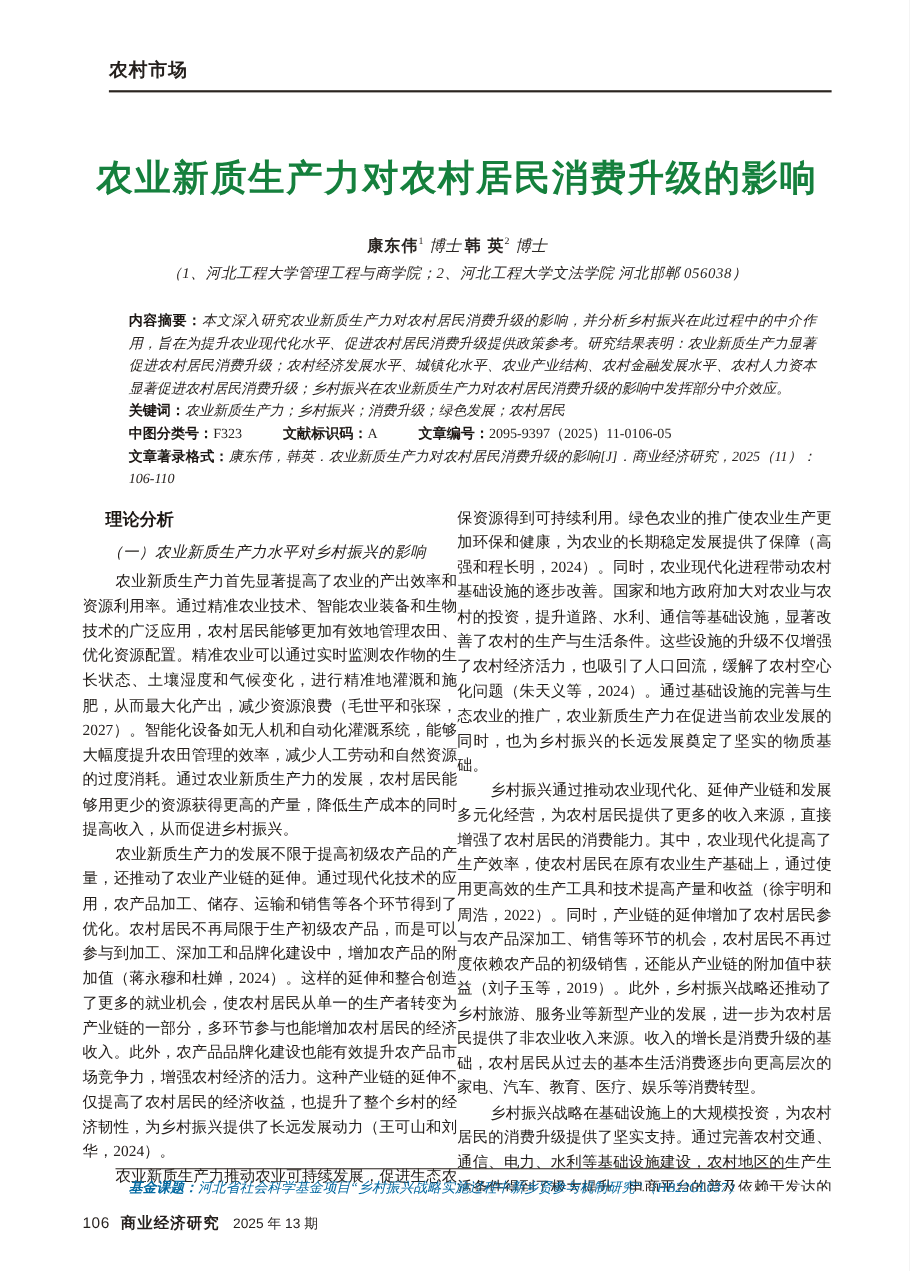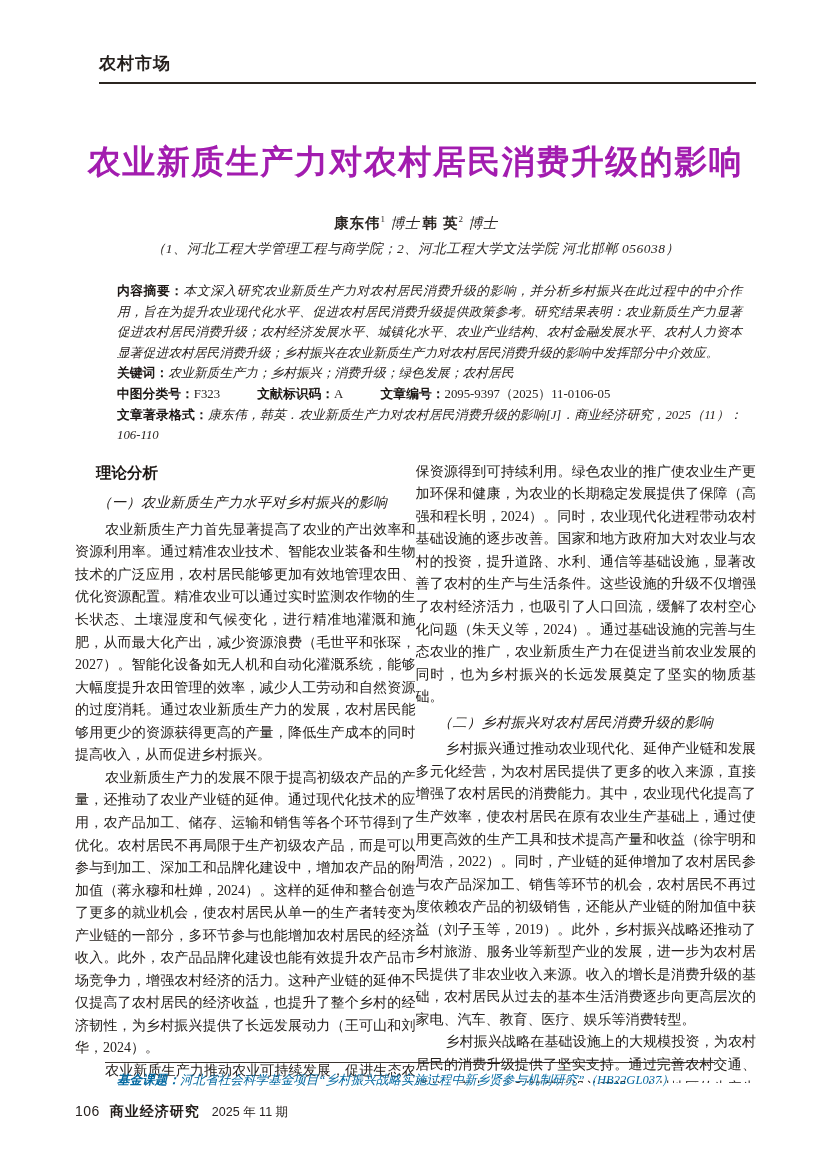--- a/index.html
+++ b/index.html
@@ -32,21 +32,21 @@
     margin-left: 24px;
   }
   
   .article-title {
     margin-top: 56px;
     text-align: center;
     font-family: "Liberation Sans", "DejaVu Sans", sans-serif;
     font-weight: 900;
     font-size: 33px;
     letter-spacing: 1.5px;
-    color: #a21caf;
+    color: #15803d;
   }
   .authors {
     margin-top: 29px;
     text-align: center;
     font-size: 14.5px;
     color: #2a2522;
   }
   .authors .author-name {
     font-family: "Liberation Sans", "DejaVu Sans", sans-serif;
     font-weight: bold;
@@ -174,30 +174,29 @@
     <div class="columns">
       <div class="col">
         <div class="body-heading">理论分析</div>
         <div class="subheading">（一）农业新质生产力水平对乡村振兴的影响</div>
         <p class="para">农业新质生产力首先显著提高了农业的产出效率和资源利用率。通过精准农业技术、智能农业装备和生物技术的广泛应用，农村居民能够更加有效地管理农田、优化资源配置。精准农业可以通过实时监测农作物的生长状态、土壤湿度和气候变化，进行精准地灌溉和施肥，从而最大化产出，减少资源浪费（毛世平和张琛，2027）。智能化设备如无人机和自动化灌溉系统，能够大幅度提升农田管理的效率，减少人工劳动和自然资源的过度消耗。通过农业新质生产力的发展，农村居民能够用更少的资源获得更高的产量，降低生产成本的同时提高收入，从而促进乡村振兴。</p>
         <p class="para">农业新质生产力的发展不限于提高初级农产品的产量，还推动了农业产业链的延伸。通过现代化技术的应用，农产品加工、储存、运输和销售等各个环节得到了优化。农村居民不再局限于生产初级农产品，而是可以参与到加工、深加工和品牌化建设中，增加农产品的附加值（蒋永穆和杜婵，2024）。这样的延伸和整合创造了更多的就业机会，使农村居民从单一的生产者转变为产业链的一部分，多环节参与也能增加农村居民的经济收入。此外，农产品品牌化建设也能有效提升农产品市场竞争力，增强农村经济的活力。这种产业链的延伸不仅提高了农村居民的经济收益，也提升了整个乡村的经济韧性，为乡村振兴提供了长远发展动力（王可山和刘华，2024）。</p>
         <p class="para">农业新质生产力推动农业可持续发展，促进生态农业与循环农业技术的广泛应用。这些新技术能够有效减少化肥和农药的依赖，减轻了农业生产对环境的负面影响，确</p>
       </div>
       <div class="col">
         <p class="para continuation">保资源得到可持续利用。绿色农业的推广使农业生产更加环保和健康，为农业的长期稳定发展提供了保障（高强和程长明，2024）。同时，农业现代化进程带动农村基础设施的逐步改善。国家和地方政府加大对农业与农村的投资，提升道路、水利、通信等基础设施，显著改善了农村的生产与生活条件。这些设施的升级不仅增强了农村经济活力，也吸引了人口回流，缓解了农村空心化问题（朱天义等，2024）。通过基础设施的完善与生态农业的推广，农业新质生产力在促进当前农业发展的同时，也为乡村振兴的长远发展奠定了坚实的物质基础。</p>
-        <div class="subheading">（二）乡村振兴对农村居民消费升级的影响</div>
         <p class="para">乡村振兴通过推动农业现代化、延伸产业链和发展多元化经营，为农村居民提供了更多的收入来源，直接增强了农村居民的消费能力。其中，农业现代化提高了生产效率，使农村居民在原有农业生产基础上，通过使用更高效的生产工具和技术提高产量和收益（徐宇明和周浩，2022）。同时，产业链的延伸增加了农村居民参与农产品深加工、销售等环节的机会，农村居民不再过度依赖农产品的初级销售，还能从产业链的附加值中获益（刘子玉等，2019）。此外，乡村振兴战略还推动了乡村旅游、服务业等新型产业的发展，进一步为农村居民提供了非农业收入来源。收入的增长是消费升级的基础，农村居民从过去的基本生活消费逐步向更高层次的家电、汽车、教育、医疗、娱乐等消费转型。</p>
         <p class="para">乡村振兴战略在基础设施上的大规模投资，为农村居民的消费升级提供了坚实支持。通过完善农村交通、通信、电力、水利等基础设施建设，农村地区的生产生活条件得到了极大提升。电商平台的普及依赖于发达的物流和通信</p>
       </div>
     </div>
 
   </div>
 
   <div class="footnote">
     <span class="label">基金课题：</span><span>河北省社会科学基金项目“乡村振兴战略实施过程中新乡贤参与机制研究”（HB22GL037）</span>
   </div>
 
   <div class="page-footer">
     <span class="page-num">106</span>
     <span class="journal-name">商业经济研究</span>
-    <span class="issue">2025 年 11 期</span>
+    <span class="issue">2025 年 13 期</span>
   </div>
 </div>
 
 </body></html>

